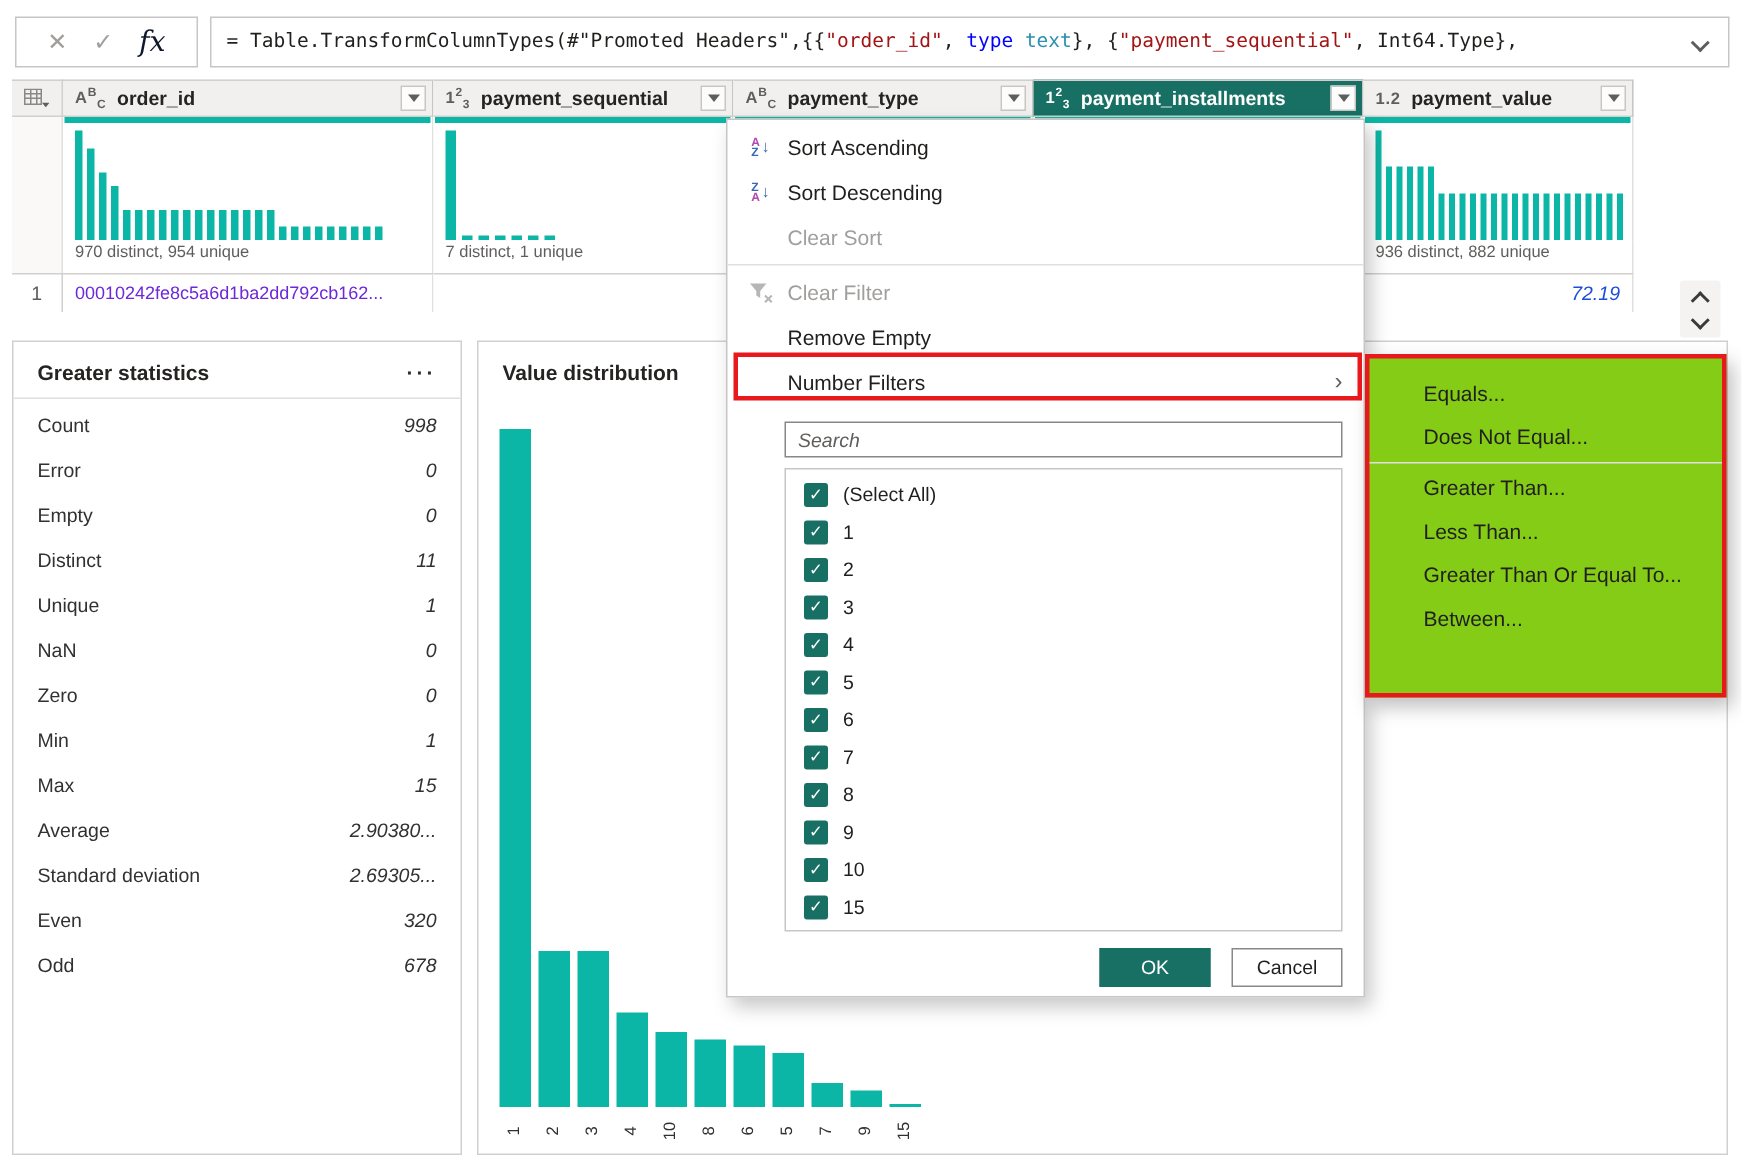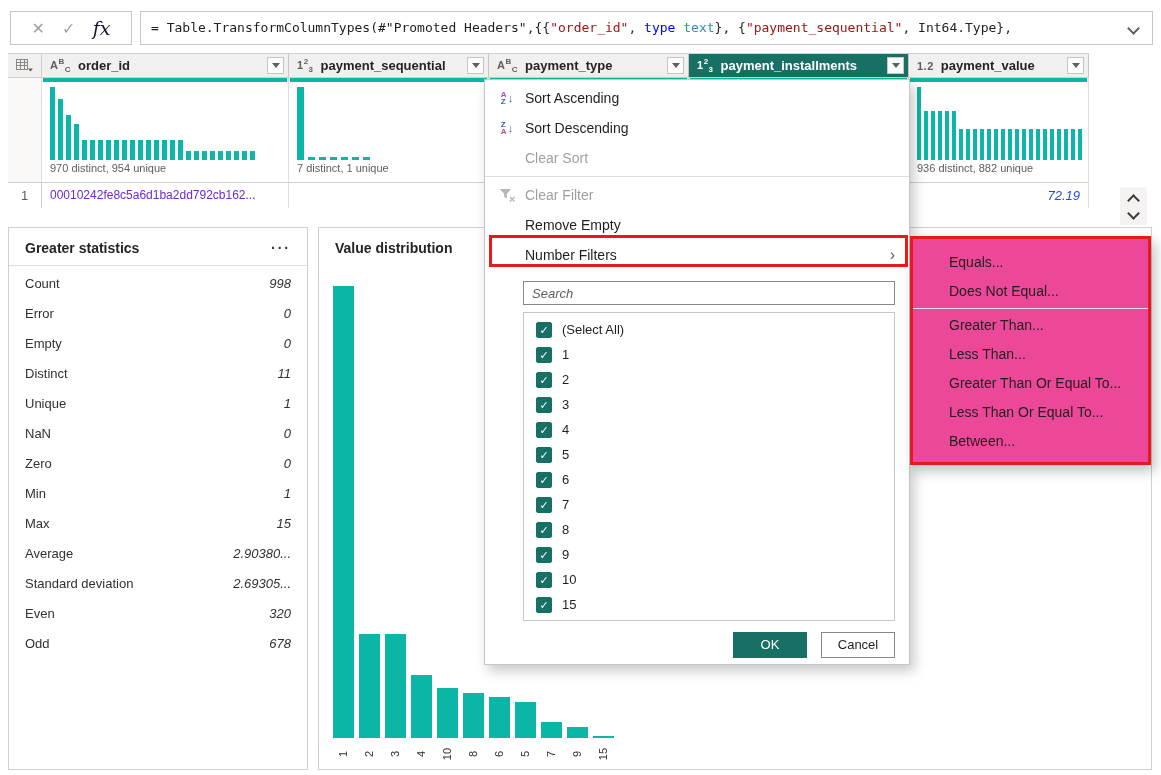--- a/index.html
+++ b/index.html
@@ -96,21 +96,21 @@
                 padding:4px 0; overflow:hidden; background:#fff; }
   .vrow { height:25px; display:flex; align-items:center; padding-left:12px; gap:10px; font-size:13px; color:#201f1e; }
   .cbox { width:16px; height:16px; background:#177063; border:1px solid #177063; border-radius:2px;
           color:#fff; font-size:11px; line-height:15px; text-align:center; flex:0 0 auto; }
   .btn { position:absolute; top:552px; width:74px; height:26px; font-size:13px; text-align:center;
          line-height:24px; cursor:default; font-family:"Liberation Sans",sans-serif; }
   #menu-ok { left:248px; background:#177063; color:#fff; border:1px solid #177063; }
   #menu-cancel { left:336px; background:#fff; color:#201f1e; border:1px solid #8a8886; }
 
   
-  #submenu { position:absolute; left:910px; top:236px; width:241px; height:229px; background:#ec4899;
+  #submenu { position:absolute; left:910px; top:236px; width:241px; height:229px; background:#84cc16;
              border:3px solid #e8191c; box-shadow:4px 6px 12px rgba(0,0,0,0.25); z-index:25; padding-top:9px; }
   .smitem { height:29px; line-height:29px; padding-left:36px; font-size:14px; color:#201f1e; }
   .smsep { height:1px; background:#e1dfdd; margin:2px 0; }
   #nf-redbox { position:absolute; left:489px; top:235px; width:419px; height:32px;
                border:3px solid #e8191c; z-index:30; pointer-events:none; }
 </style>
 </head>
 <body>
 
 <div id="screen">
@@ -490,18 +490,17 @@
   <div id="nf-redbox"></div>
 
   <div id="submenu">
     <div>
         <div class="smitem">Equals...</div>
         <div class="smitem">Does Not Equal...</div>
         <div class="smsep"></div>
         <div class="smitem">Greater Than...</div>
         <div class="smitem">Less Than...</div>
         <div class="smitem">Greater Than Or Equal To...</div>
-        <div class="smitem">Less Than Or Equal To...</div>
         <div class="smitem">Between...</div>
       </div>
   </div>
 
 </div>
 
 </body></html>

